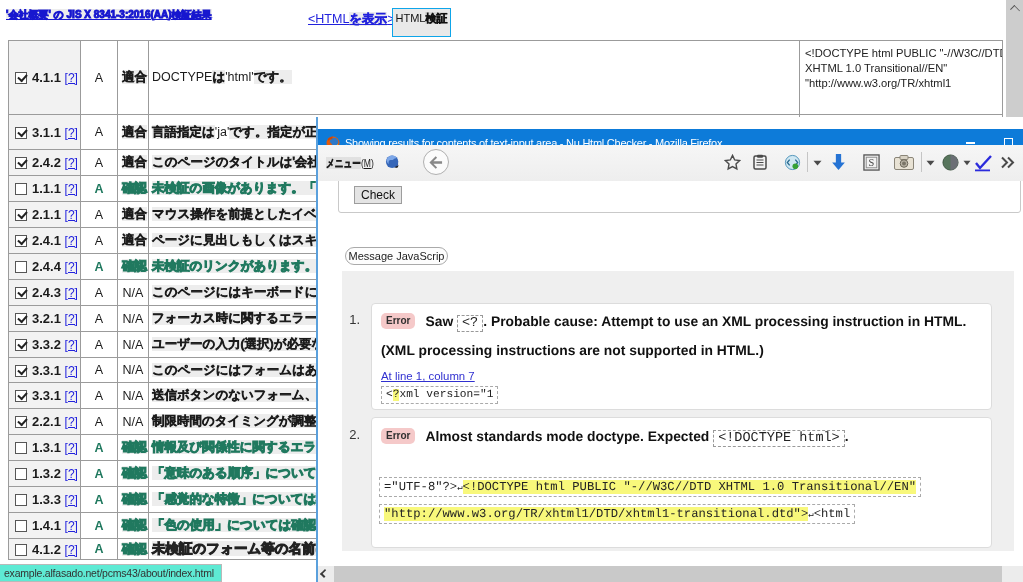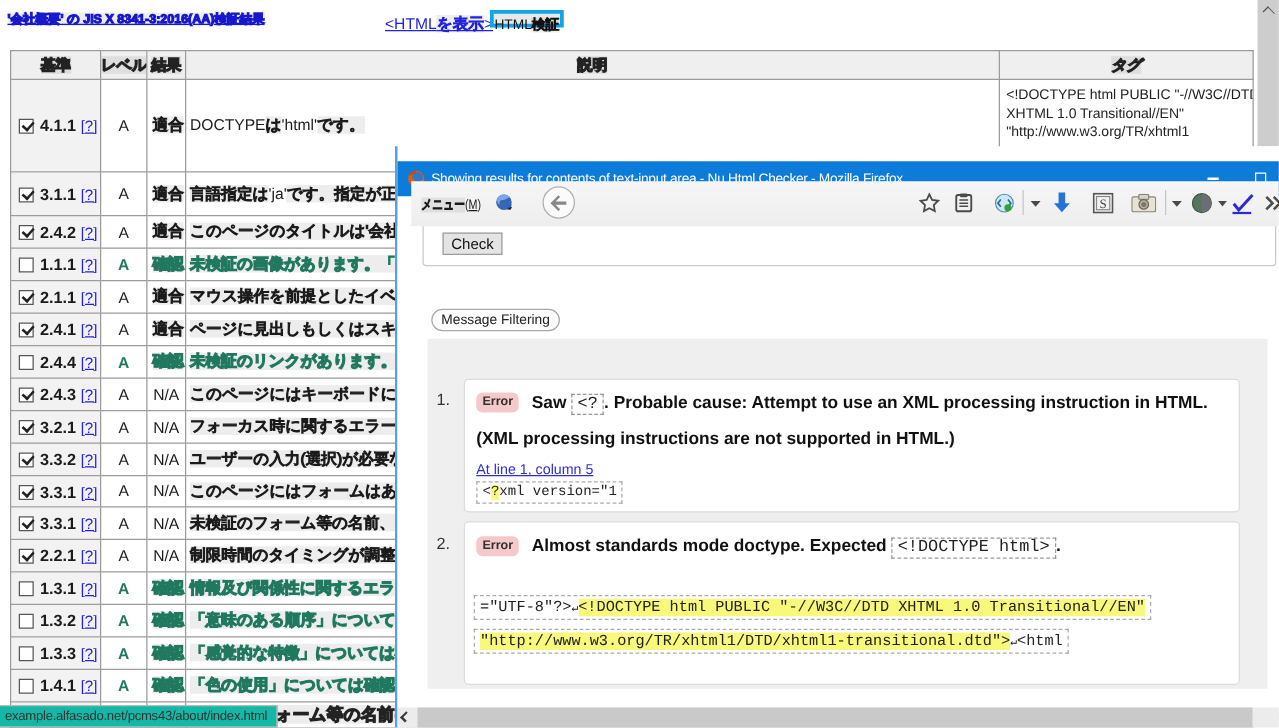--- a/index.html
+++ b/index.html
@@ -1,45 +1,45 @@
 <!DOCTYPE html>
 <html><head><meta charset="utf-8">
 <style>
 html,body{margin:0;padding:0;width:1023px;height:582px;overflow:hidden;background:#fff;
  font-family:"Liberation Sans",sans-serif;}
 *{box-sizing:border-box}
 
 #title{position:absolute;left:6px;top:8px;font-size:10px;font-weight:bold;color:#1717cf;text-decoration:underline}
 #showhtml{position:absolute;left:308px;top:11px;font-size:12.5px;color:#2222dd;text-decoration:underline}
-#btnhtml{position:absolute;left:392px;top:8px;width:59px;height:14px;background:#e9e9e9;border:3px solid #0ea5e9;font-size:11px;color:#111;text-align:center;line-height:19px}
+#btnhtml{position:absolute;left:392px;top:8px;width:59px;height:29px;background:#e9e9e9;border:1px solid #0ea5e9;font-size:11px;color:#111;text-align:center;line-height:19px}
 table{border-collapse:collapse;table-layout:fixed;position:absolute;left:8px;top:40px;width:994px}
 td,th{border:1px solid #9b9b9b;padding:0 4px;overflow:hidden;white-space:nowrap;font-size:12.5px;vertical-align:middle}
 th{background:#efefef;font-size:12px;color:#222;padding:0}
 td.c1{background:#f2f2f2;font-weight:bold;font-size:13px;padding-left:6px}
 td.lvl,td.res{text-align:center}
 td.desc{padding-left:3px}
 tr.ok{color:#1b1b1b}
 tr.kk{color:#20795f;font-weight:bold}
 tr.kk td .q{font-weight:normal}
 .q{color:#2222dd;text-decoration:underline;font-size:12px;font-weight:normal}
 .num{color:#1b1b1b}
 .jp{-webkit-text-stroke:1px currentColor;letter-spacing:0;background:rgba(0,0,0,0.07)}
 .cb{display:inline-block;width:12px;height:12px;border:1px solid #565656;background:#fff;vertical-align:-2px;margin-right:5px;position:relative}
 .cb.on:before{content:"";position:absolute;left:2px;top:1px;width:7px;height:4px;border-left:2px solid #222;border-bottom:2px solid #222;transform:rotate(-48deg)}
 #tagcell{font-size:11.2px;line-height:15px;vertical-align:top;padding:5px 4px 0 5px;white-space:nowrap;color:#222}
 #vsb{position:absolute;left:1006px;top:0;width:17px;height:117px;background:#cdcdcd}
 #vsb:before{content:"";position:absolute;left:5px;top:6px;width:7px;height:7px;border-left:1.6px solid #555;border-top:1.6px solid #555;transform:rotate(45deg) scaleY(.75)}
-#status{position:absolute;left:0;top:564px;width:222px;height:18px;background:#14b8a6;border:1px solid #b9b9b9;border-left:0;font-size:10.5px;letter-spacing:-0.22px;color:#333;line-height:17px;padding-left:4px;white-space:nowrap;overflow:hidden}
+#status{position:absolute;left:0;top:564px;width:222px;height:18px;background:#5eead4;border:1px solid #b9b9b9;border-left:0;font-size:10.5px;letter-spacing:-0.22px;color:#333;line-height:17px;padding-left:4px;white-space:nowrap;overflow:hidden}
 
 #ff{position:absolute;left:316px;top:117px;width:707px;height:465px;border-left:2px solid #5aa0dc;background:#fff}
 #ttl{position:absolute;left:0;top:12px;right:0;height:28px;background:#0d7bd9;color:#fff;font-size:11px;line-height:28px;letter-spacing:-0.25px}
 #ttl .t{position:absolute;left:27px;top:0}
 #mini{position:absolute;left:648px;top:13px;width:9px;height:1.5px;background:#fff}
 #maxi{position:absolute;left:686px;top:9px;width:9px;height:9px;border:1.2px solid #fff}
-#tb{position:absolute;left:11px;top:28px;right:0;height:40px;background:linear-gradient(#f6f6f6,#ededed);border-bottom:1px solid #c7c7c7;font-size:12px;color:#1a1a1a}
+#tb{position:absolute;left:0;top:28px;right:0;height:40px;background:linear-gradient(#f6f6f6,#ededed);border-bottom:1px solid #c7c7c7;font-size:12px;color:#1a1a1a}
 #content{position:absolute;left:0;top:64px;right:0;bottom:16px;background:#fff;overflow:hidden}
 #hsb{position:absolute;left:0;right:0;bottom:0;height:16px;background:#ececec}
 #hsb .thumb{position:absolute;left:16px;top:0;width:668px;height:16px;background:#c9c9c9}
 #hsb .lt{position:absolute;left:3px;top:4px;width:7px;height:7px;border-left:2px solid #3a3a3a;border-bottom:2px solid #3a3a3a;transform:rotate(45deg) scaleX(.8)}
 
 .tbi{position:absolute;top:0}
 #menu{left:8px;top:11px;display:inline-block;transform:scaleX(.78);transform-origin:0 50%;font-size:11px}
 #urlbar{position:absolute;left:118px;top:5px;width:276px;height:24px;background:#fff;border:1px solid #b5b5b5}
 #urlbar .txt{position:absolute;left:55px;top:4px;font-size:12.5px;letter-spacing:-0.15px;color:#1f1f1f}
 #backbtn{position:absolute;left:105px;top:4px;width:26px;height:26px;border-radius:50%;background:#fbfbfb;border:1px solid #b0b0b0;z-index:3}
@@ -65,27 +65,20 @@
 <div id="btnhtml">HTML<span class="jp">検証</span></div>
 <table>
 <colgroup>
       <col style="width:72px">
       <col style="width:37px">
       <col style="width:31px">
       <col style="width:651px">
       <col style="width:203px">
     </colgroup>
 <tbody>
-      <tr style="height:23px">
-        <th><span class="jp">基準</span></th>
-        <th><span class="jp">レベル</span></th>
-        <th><span class="jp">結果</span></th>
-        <th><span class="jp">説明</span></th>
-        <th style="font-style:italic"><span class="jp">タグ</span></th>
-      </tr>
 <tr class="ok" style="height:74px">
         <td class="c1"><span class="cb on"></span><span class="num">4.1.1</span> <span class="q">[?]</span></td>
         <td class="lvl">A</td>
         <td class="res"><span class="jp">適合</span></td>
         <td class="desc">DOCTYPE<span class="jp">は</span>'html'<span class="jp">です。</span></td>
         <td id="tagcell">&lt;!DOCTYPE html PUBLIC "-//W3C//DTD<br>XHTML 1.0 Transitional//EN"<br>"http://www.w3.org/TR/xhtml1</td>
       </tr>
 <tr class="ok" style="height:35px">
         <td class="c1"><span class="cb on"></span><span class="num">3.1.1</span> <span class="q">[?]</span></td>
         <td class="lvl">A</td>
@@ -153,21 +146,21 @@
         <td class="c1"><span class="cb on"></span><span class="num">3.3.1</span> <span class="q">[?]</span></td>
         <td class="lvl">A</td>
         <td class="res">N/A</td>
         <td class="desc"><span class="jp">このページにはフォームはありません。</span></td>
         <td></td>
       </tr>
 <tr class="ok" style="height:26px">
         <td class="c1"><span class="cb on"></span><span class="num">3.3.1</span> <span class="q">[?]</span></td>
         <td class="lvl">A</td>
         <td class="res">N/A</td>
-        <td class="desc"><span class="jp">未検証のフォーム等の名前、</span>JavaScrip</td>
+        <td class="desc"><span class="jp">送信ボタンのないフォーム、</span>JavaScrip</td>
         <td></td>
       </tr>
 <tr class="ok" style="height:26px">
         <td class="c1"><span class="cb on"></span><span class="num">2.2.1</span> <span class="q">[?]</span></td>
         <td class="lvl">A</td>
         <td class="res">N/A</td>
         <td class="desc"><span class="jp">制限時間のタイミングが調整可能なコン</span></td>
         <td></td>
       </tr>
 <tr class="kk" style="height:26px">
@@ -281,27 +274,27 @@
         <path d="M2 9l4 5L17 2" fill="none" stroke="#2b2bdc" stroke-width="2.4"></path>
         <rect x="1" y="15.5" width="15" height="1.8" fill="#2b2bdc"></rect>
       </svg>
   <svg class="tbi" style="left:683px;top:11px" width="14" height="13" viewBox="0 0 14 13">
         <path d="M1 1.5l5 5-5 5M7 1.5l5 5-5 5" fill="none" stroke="#4a4a4a" stroke-width="2"></path>
       </svg>
  </div>
  <div id="content">
   <div id="fieldset"></div>
   <div id="check">Check</div>
-  <div id="msgfilter">Message Filtering</div>
+  <div id="msgfilter">Message JavaScrip</div>
   <div id="panel"></div>
   <div class="cnum" style="left:22px;top:131px">1.</div>
   <div class="card" style="top:122px;height:107px">
    <div style="position:absolute;left:9px;top:4px;right:6px">
     <span class="badge">Error</span><span class="msg">Saw <span class="mono">&lt;?</span>. Probable cause: Attempt to use an XML processing instruction in HTML.<br>(XML processing instructions are not supported in HTML.)</span>
-    <div style="position:absolute;left:0;top:58px"><span class="lnk">At line 1, column 5</span></div>
+    <div style="position:absolute;left:0;top:58px"><span class="lnk">At line 1, column 7</span></div>
     <div style="position:absolute;left:0;top:75px"><span class="code" style="font-size:11.2px">&lt;<span class="hl">?</span>xml version="1</span></div>
    </div>
   </div>
   <div class="cnum" style="left:22px;top:246px">2.</div>
   <div class="card" style="top:236px;height:131px">
    <div style="position:absolute;left:9px;top:5px;right:14px">
     <span class="badge">Error</span><span class="msg">Almost standards mode doctype. Expected <span class="mono">&lt;!DOCTYPE html&gt;</span>.</span>
     <div style="position:absolute;left:-2px;top:53px"><span class="code">="UTF-8"?&gt;<span style="font-size:9px">↵</span><span class="hl">&lt;!DOCTYPE html PUBLIC "-//W3C//DTD XHTML 1.0 Transitional//EN"</span></span></div>
     <div style="position:absolute;left:-2px;top:80px"><span class="code"><span class="hl">"http://www.w3.org/TR/xhtml1/DTD/xhtml1-transitional.dtd"&gt;</span><span style="font-size:9px">↵</span>&lt;html</span></div>
    </div>

